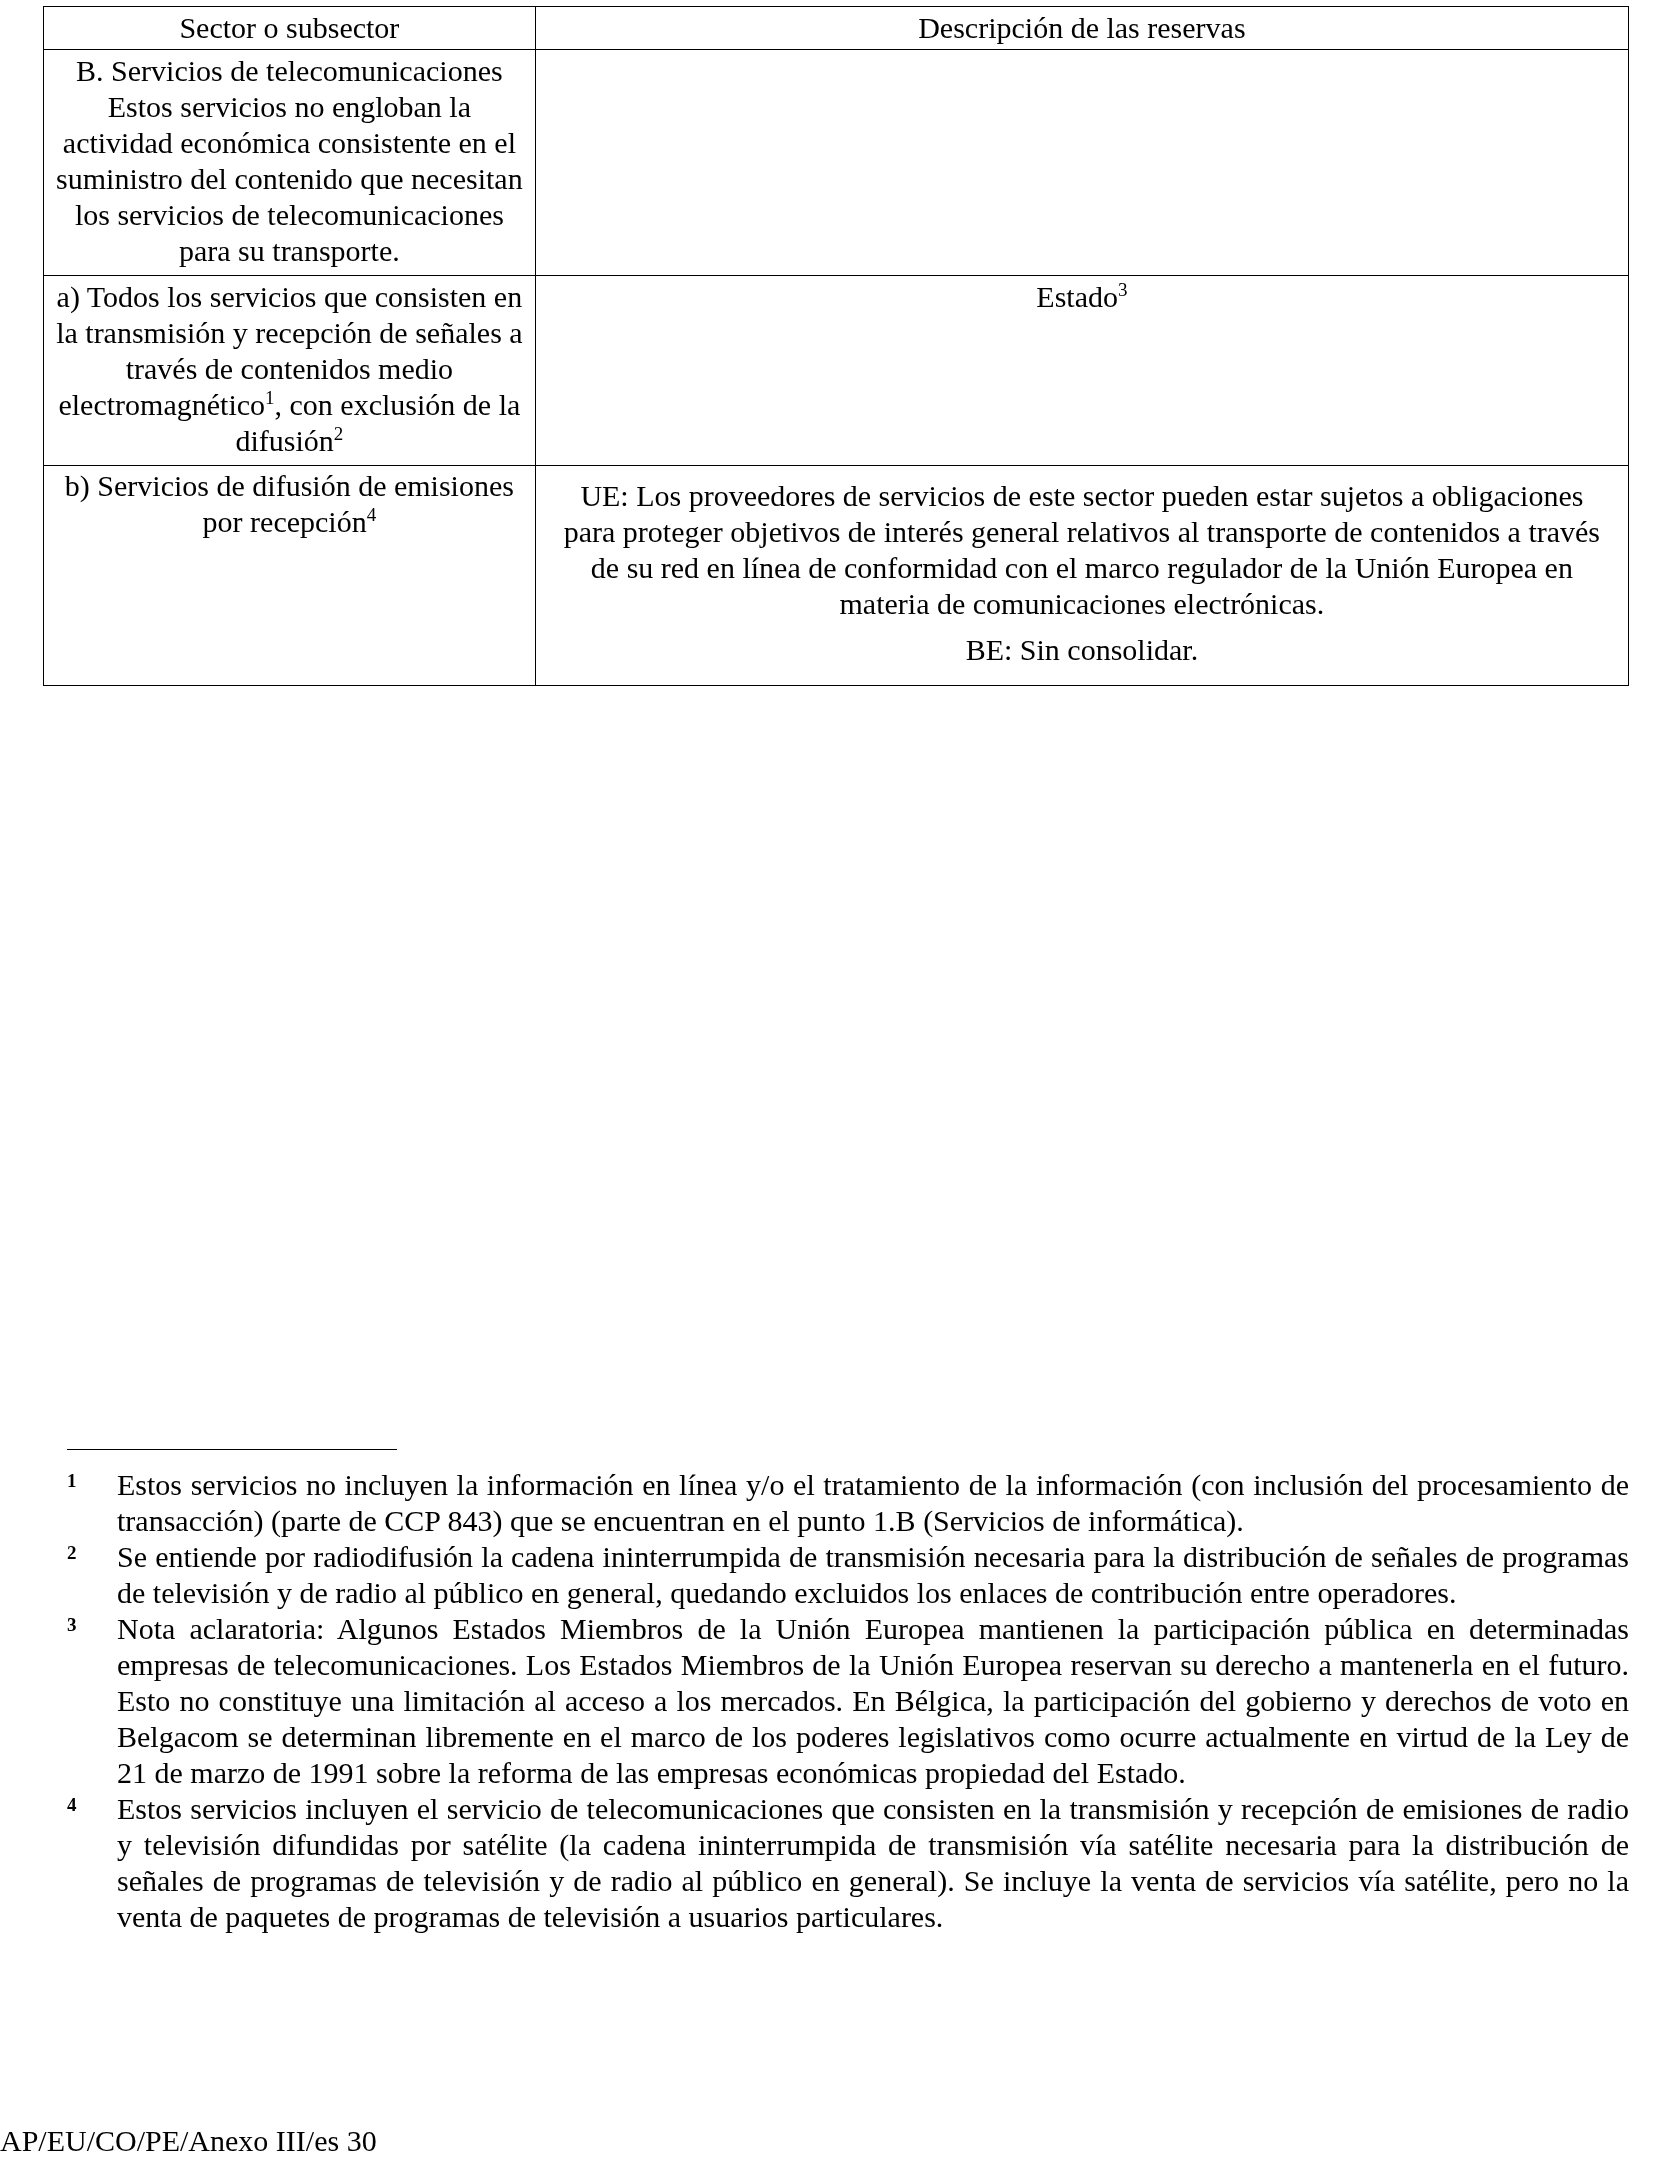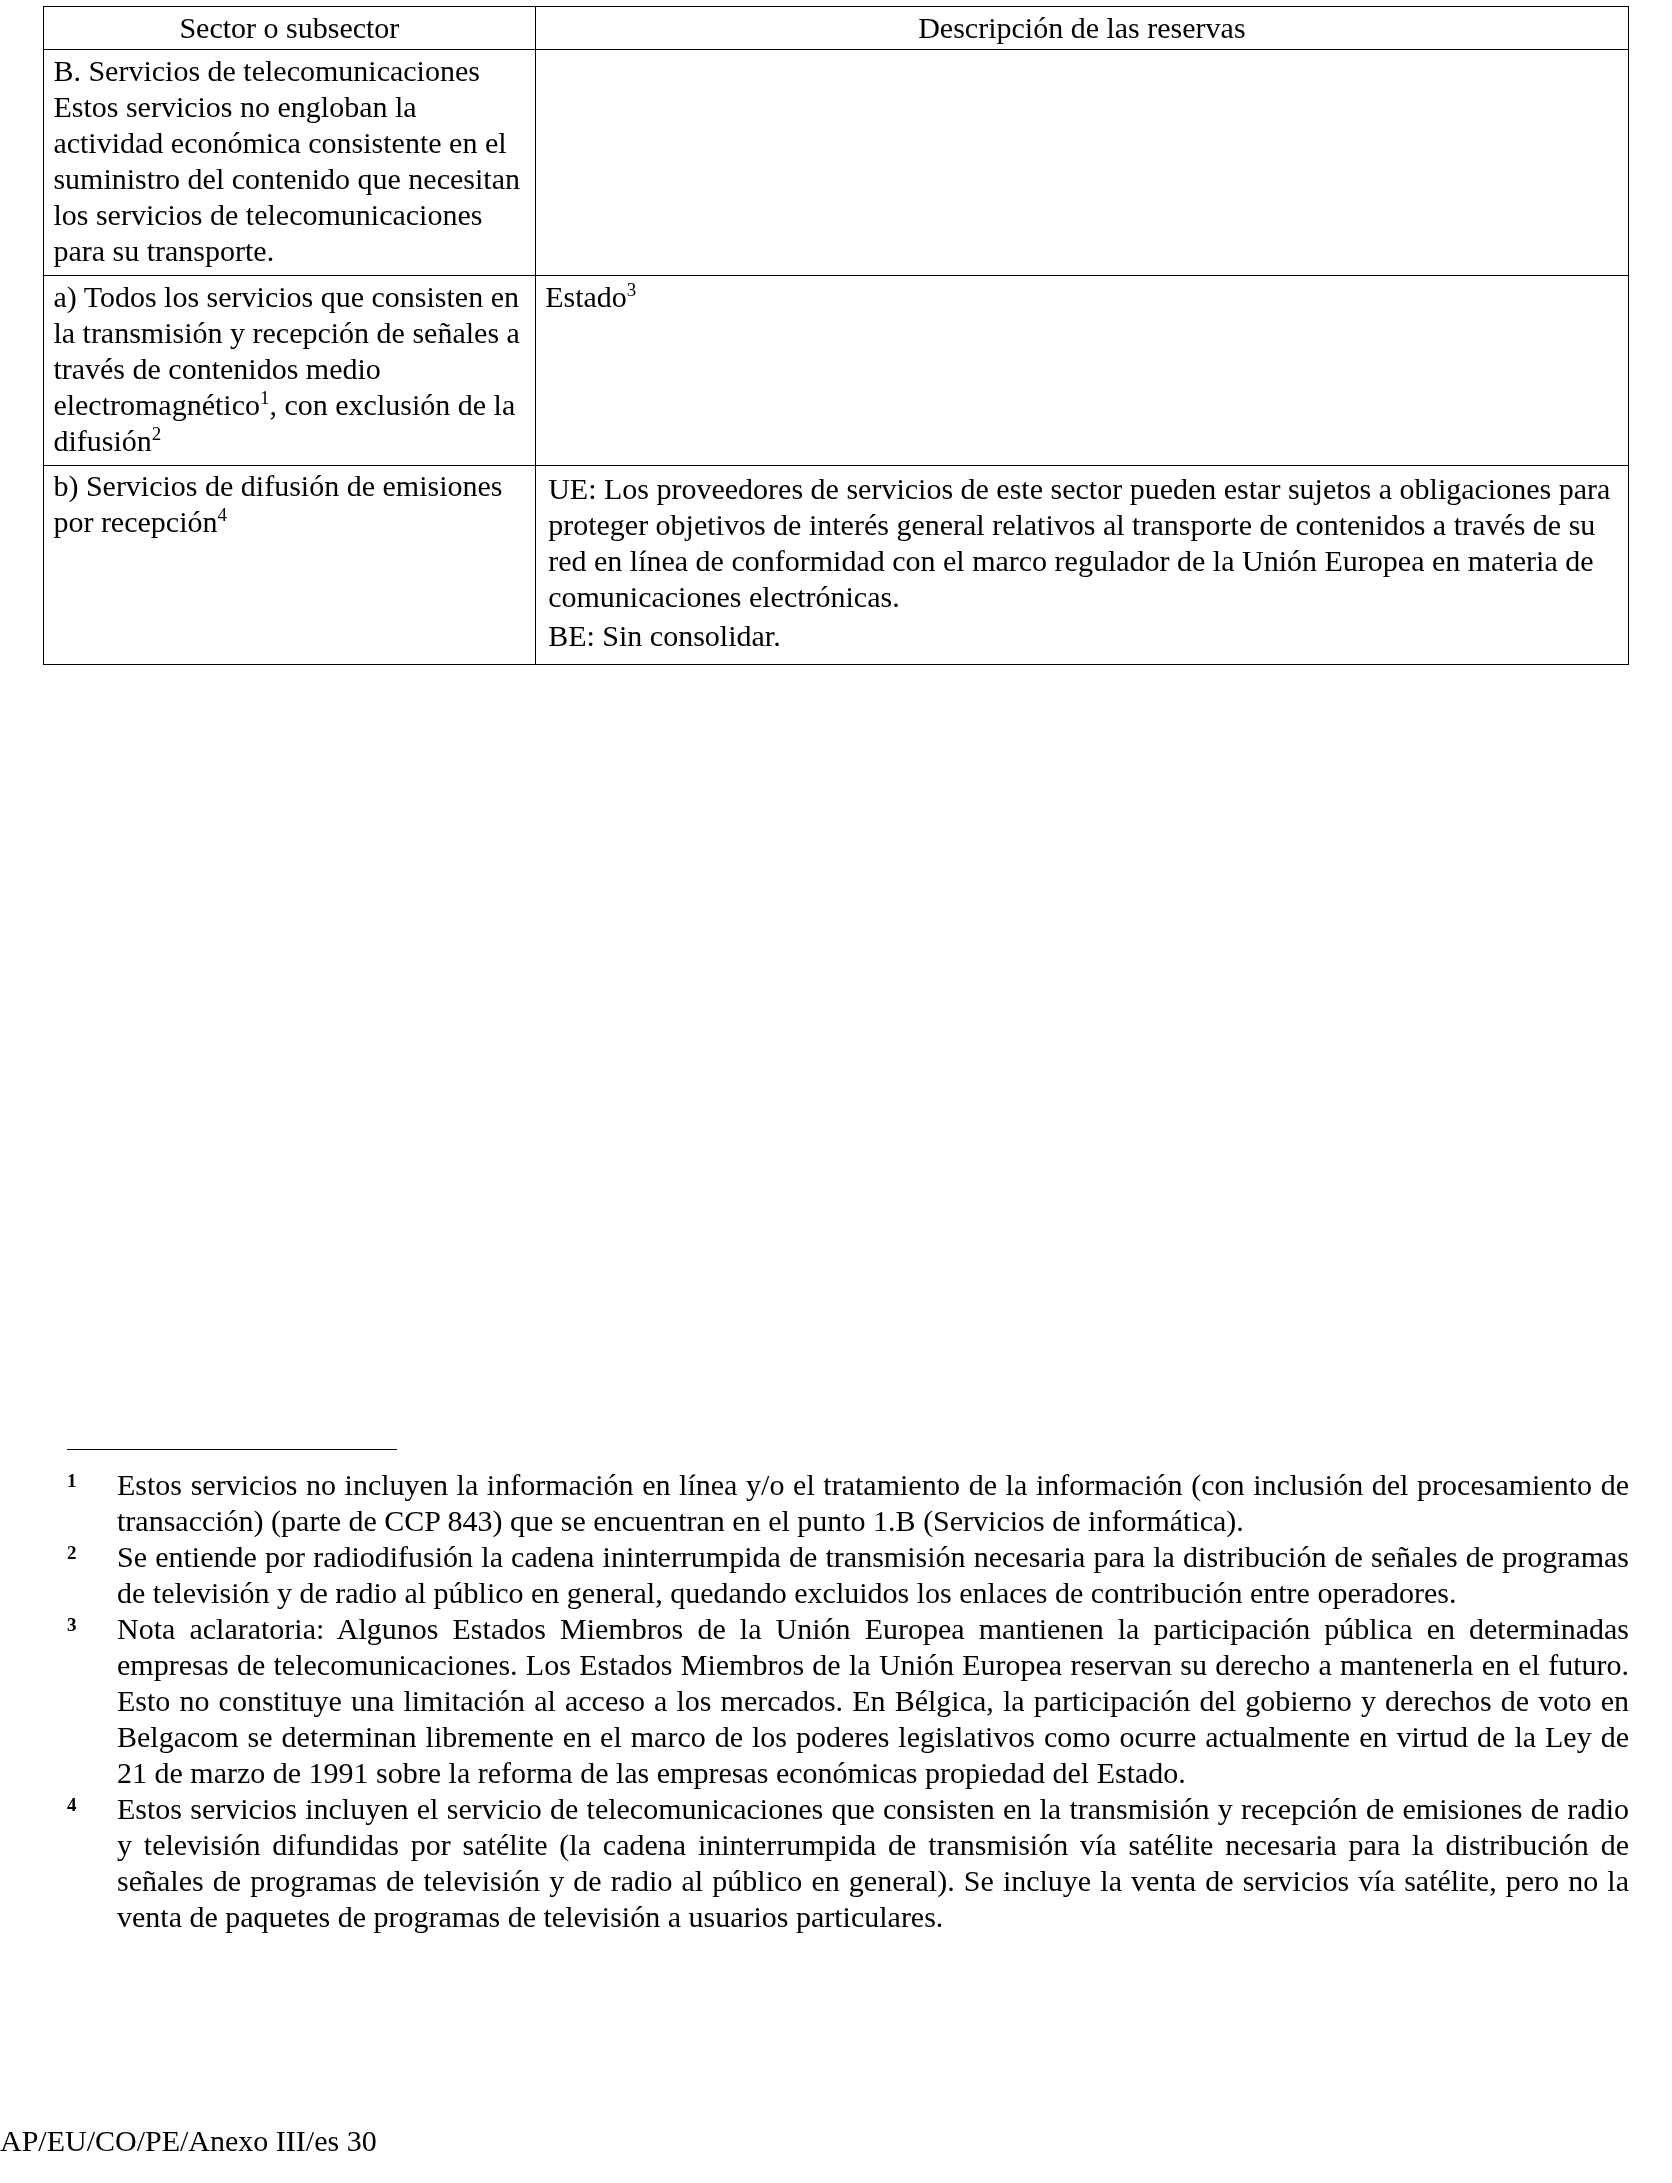--- a/index.html
+++ b/index.html
@@ -24,36 +24,36 @@
     top: 6.3px;
     width: 1586px;
     border-collapse: collapse;
     table-layout: fixed;
   }
   .res-table th, .res-table td {
     border: 1.6px solid #000000;
     vertical-align: top;
     padding: 2.4px 9.4px 6.3px 9.4px;
     font-weight: normal;
-    text-align: left;
+    text-align: center;
   }
   .res-table th {
     text-align: center;
     padding: 3.1px 9.4px;
   }
   .col-sector { width: 472px; }
 
   sup.inline-sup {
     font-size: 19px;
     line-height: 0;
     vertical-align: super;
   }
 
   .cell-par { margin: 0; }
-  .desc-par { margin: 3px; }
+  .desc-par { margin: 10px; }
 
   
   .footnotes {
     position: absolute;
     left: 67px;
     top: 1449px;
     width: 1562px;
   }
   .fn-rule {
     width: 330px;

